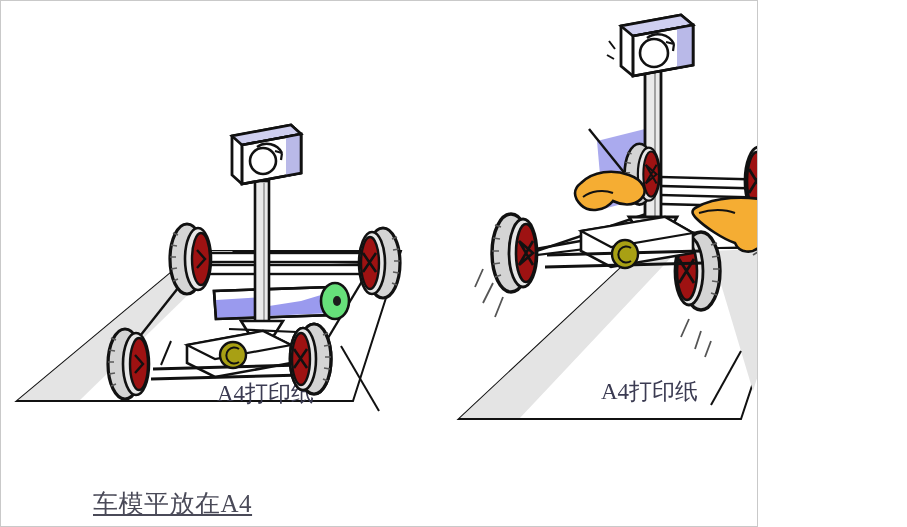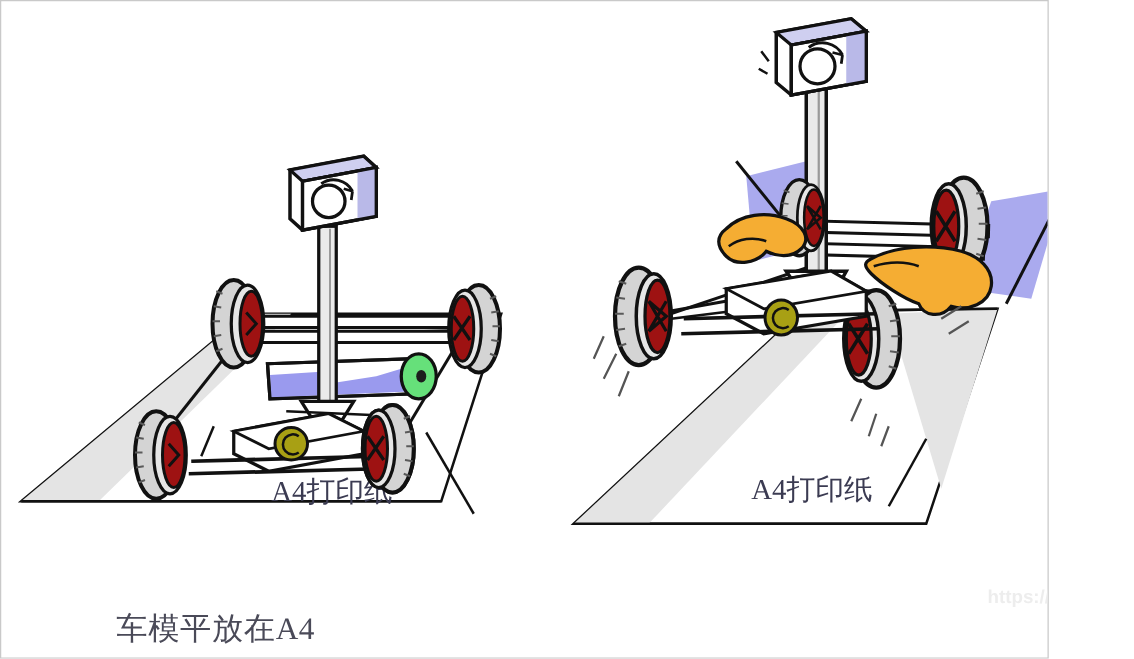--- a/index.html
+++ b/index.html
@@ -5,21 +5,21 @@
   html, body {
     margin: 0;
     padding: 0;
     background: #ffffff;
   }
   body {
     font-family: "Liberation Serif", "DejaVu Serif", serif;
   }
   #page {
     position: relative;
-    width: 839px;
+    width: 758px;
     height: 527px;
     background: #ffffff;
     border: 1px solid #c9c9c9;
     box-sizing: border-box;
     overflow: hidden;
   }
   .panel {
     position: absolute;
     top: 0;
     height: 527px;
@@ -36,21 +36,21 @@
   .caption {
     position: absolute;
     color: #4a4a58;
     font-family: "Liberation Serif", "DejaVu Serif", serif;
     font-size: 25px;
     line-height: 30px;
     letter-spacing: 0.5px;
     white-space: pre;
   }
   #caption-left  { left: 92px;  top: 428px; }
-  .caption-line { display: block; }
+  .caption-line { display: block; text-decoration: underline; }
 
   #watermark {
     position: absolute;
     left: 789px;
     top: 468px;
     font-family: "Liberation Sans", sans-serif;
     font-size: 15px;
     font-weight: bold;
     color: #ededed;
     letter-spacing: 0px;

